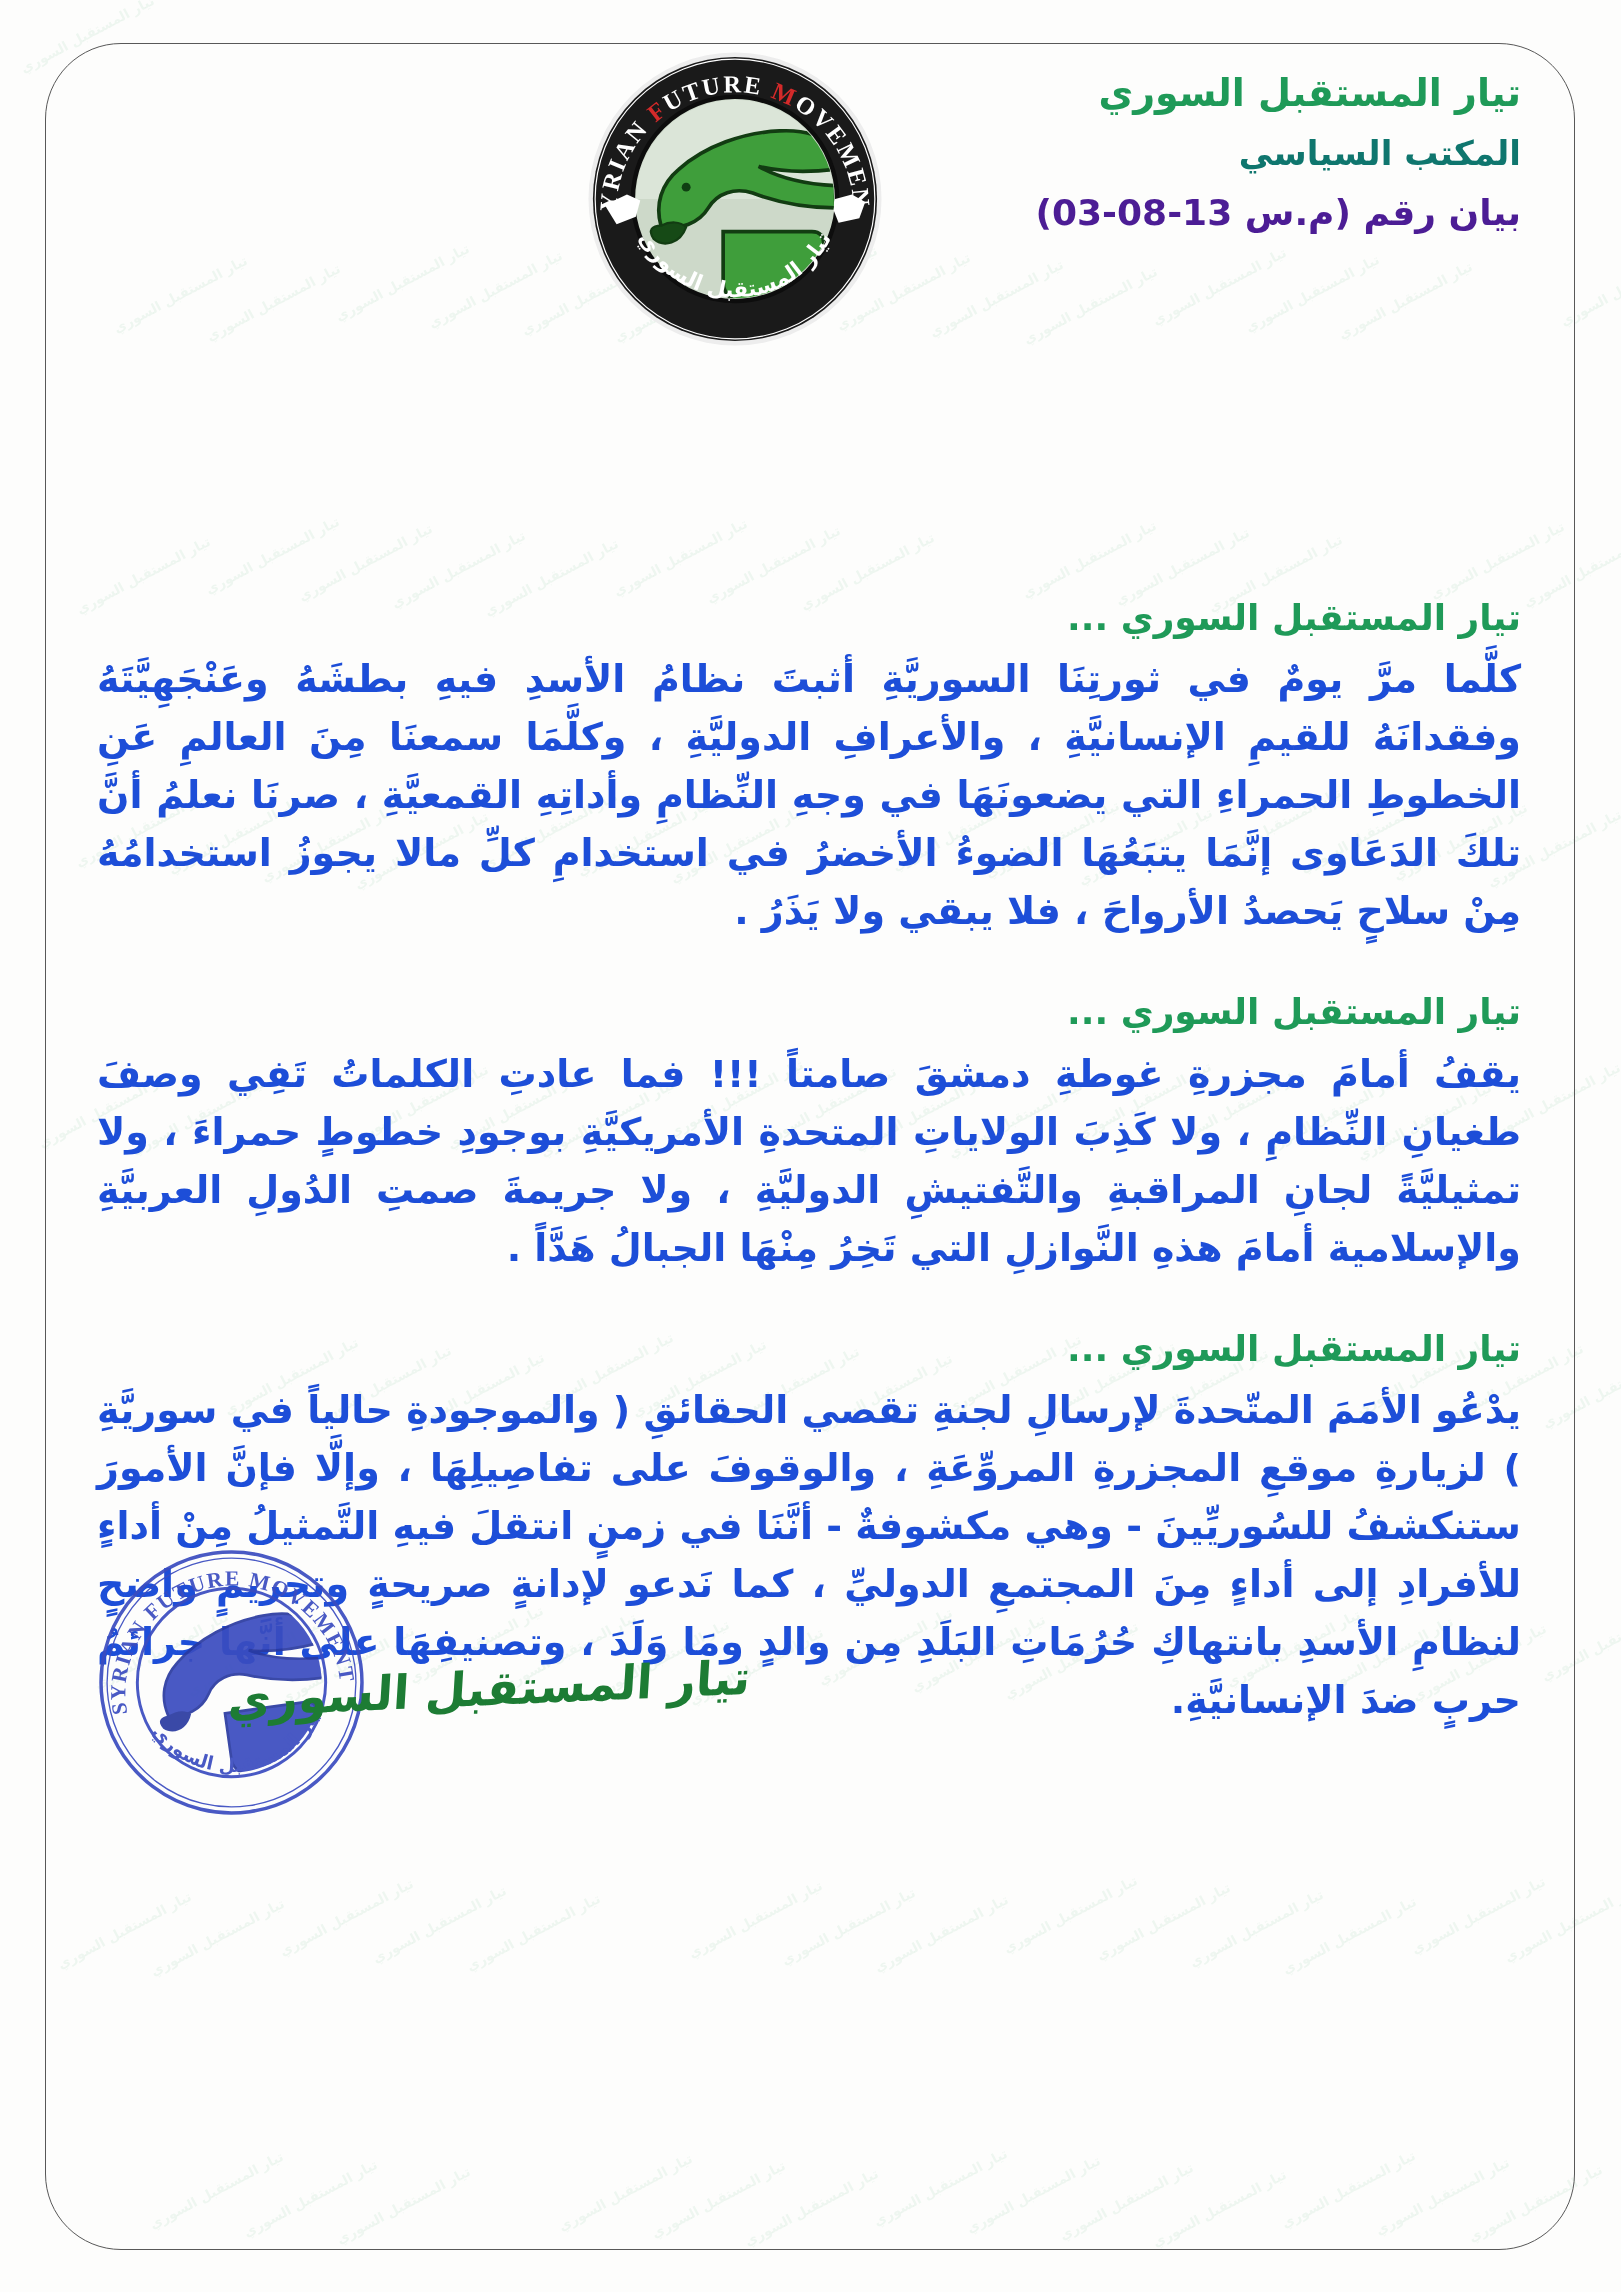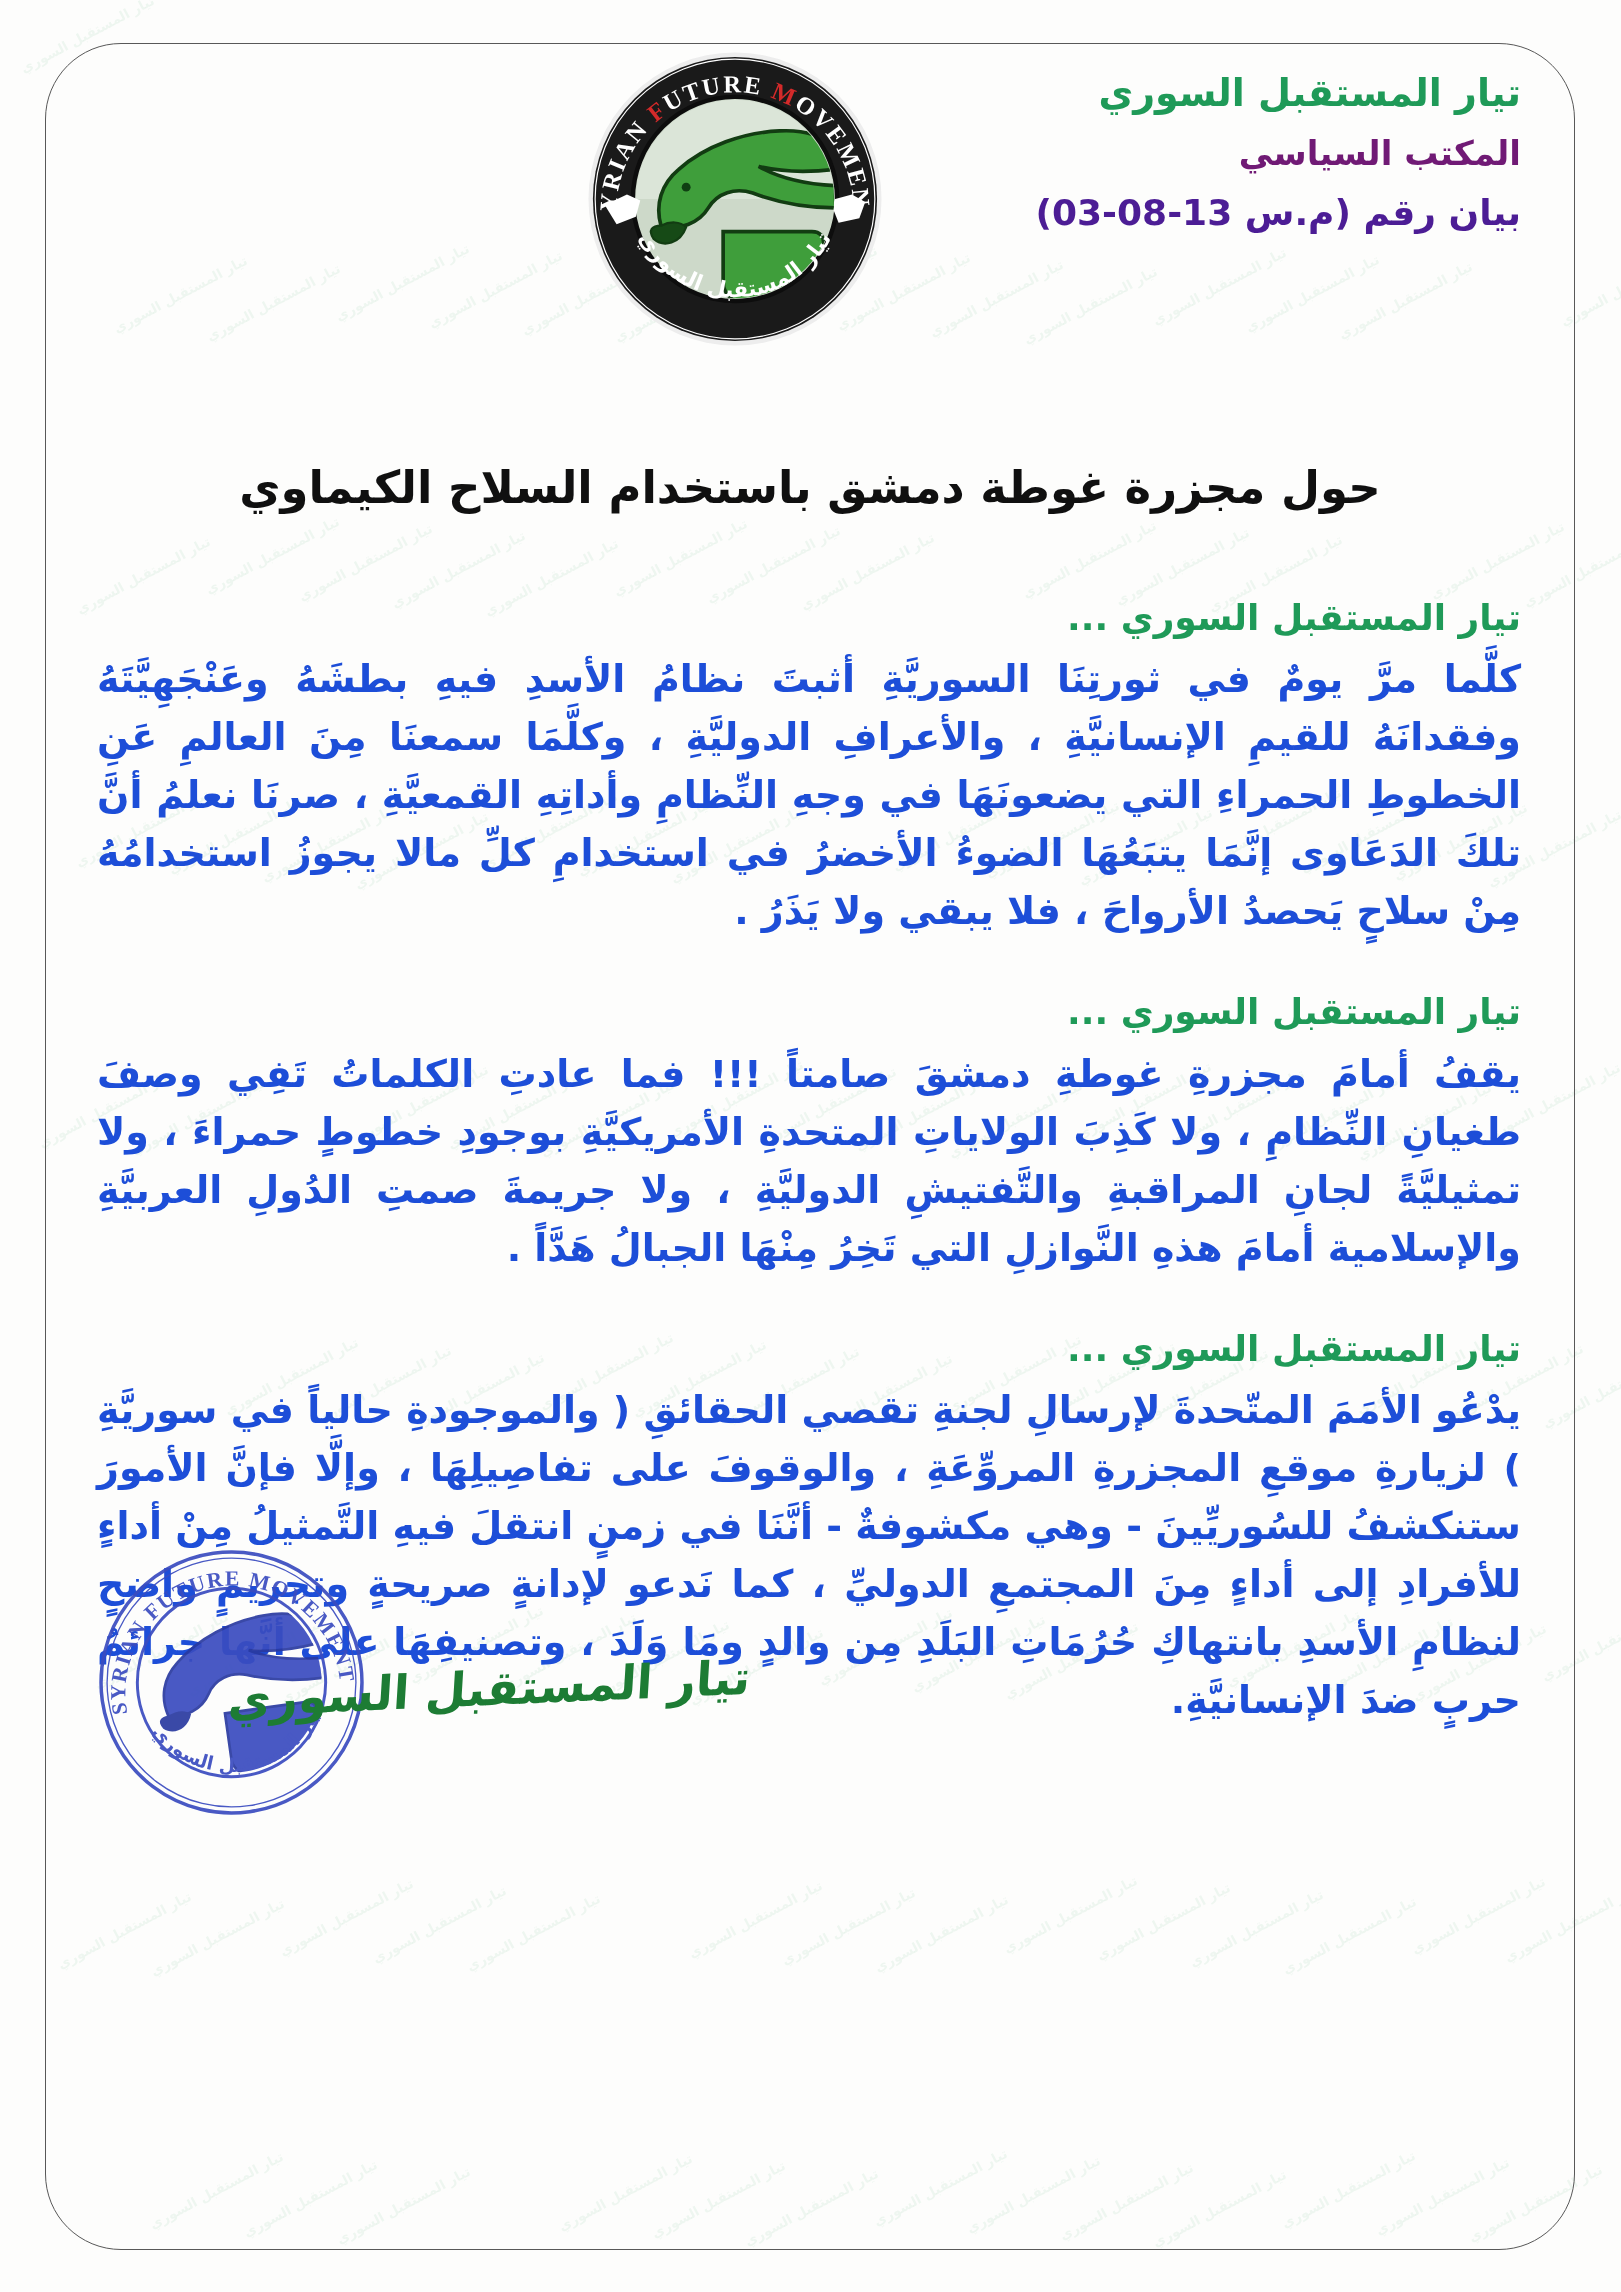--- a/index.html
+++ b/index.html
@@ -33,21 +33,21 @@
   }
   .logo-top-text{font-size:16.5px;font-weight:700;letter-spacing:1.5px;fill:#ffffff;font-family:"Liberation Serif", serif;}
   .logo-bottom-text{font-size:14.5px;font-weight:700;fill:#ffffff;}
   .header-block{
     position:absolute;
     right:100px;top:70px;
     direction:rtl;text-align:right;
     line-height:1.25;
   }
   .org-name{font-size:38px;font-weight:700;color:#1f9a58;margin-bottom:14.3px;}
-  .office{font-size:34px;font-weight:700;color:#701a75;margin-bottom:16px;}
+  .office{font-size:34px;font-weight:700;color:#0f766e;margin-bottom:16px;}
   .statement-no{font-size:36px;font-weight:700;color:#4c1d95;margin-bottom:14.3px;}
   .issue-date{font-size:36px;font-weight:700;color:#141414;}
   .title{
     position:absolute;
     left:99px;top:461px;width:1422px;
     margin:0;
     direction:rtl;text-align:center;
     font-size:45px;font-weight:700;color:#101010;
   }
   .content{
@@ -232,21 +232,20 @@
       <textPath href="#arcBotLogo" startOffset="50%" text-anchor="middle">تيار المستقبل السوري</textPath>
     </text>
   </svg>
 
   <div class="header-block">
     <div class="org-name">تيار المستقبل السوري</div>
     <div class="office">المكتب السياسي</div>
     <div class="statement-no">بيان رقم (م.س 13-08-03)</div>
   </div>
 
-  <h1 class="title">حول مجزرة غوطة دمشق باستخدام السلاح الكيماوي</h1>
 
   <div class="content">
     <section>
       <div class="sec-header">تيار المستقبل السوري ...</div>
       <p class="sec-body">كلَّما مرَّ يومٌ في ثورتِنَا السوريَّةِ أثبتَ نظامُ الأسدِ فيهِ بطشَهُ وعَنْجَهِيَّتَهُ وفقدانَهُ للقيمِ الإنسانيَّةِ ، والأعرافِ الدوليَّةِ ، وكلَّمَا سمعنَا مِنَ العالمِ عَنِ الخطوطِ الحمراءِ التي يضعونَهَا في وجهِ النِّظامِ وأداتِهِ القمعيَّةِ ، صرنَا نعلمُ أنَّ تلكَ الدَعَاوى إنَّمَا يتبَعُهَا الضوءُ الأخضرُ في استخدامِ كلِّ مالا يجوزُ استخدامُهُ مِنْ سلاحٍ يَحصدُ الأرواحَ ، فلا يبقي ولا يَذَرُ .</p>
     </section>
     <section>
       <div class="sec-header">تيار المستقبل السوري ...</div>
       <p class="sec-body">يقفُ أمامَ مجزرةِ غوطةِ دمشقَ صامتاً !!! فما عادتِ الكلماتُ تَفِي وصفَ طغيانِ النِّظامِ ، ولا كَذِبَ الولاياتِ المتحدةِ الأمريكيَّةِ بوجودِ خطوطٍ حمراءَ ، ولا تمثيليَّةً لجانِ المراقبةِ والتَّفتيشِ الدوليَّةِ ، ولا جريمةَ صمتِ الدُولِ العربيَّةِ والإسلامية أمامَ هذهِ النَّوازلِ التي تَخِرُ مِنْهَا الجبالُ هَدَّاً .</p>
     </section>

